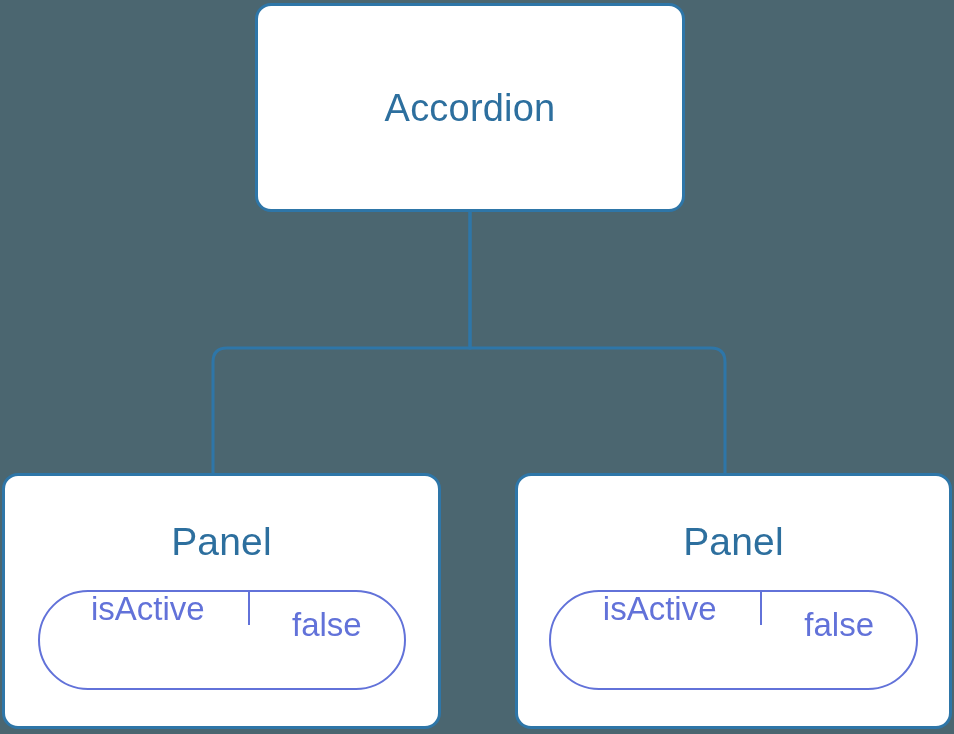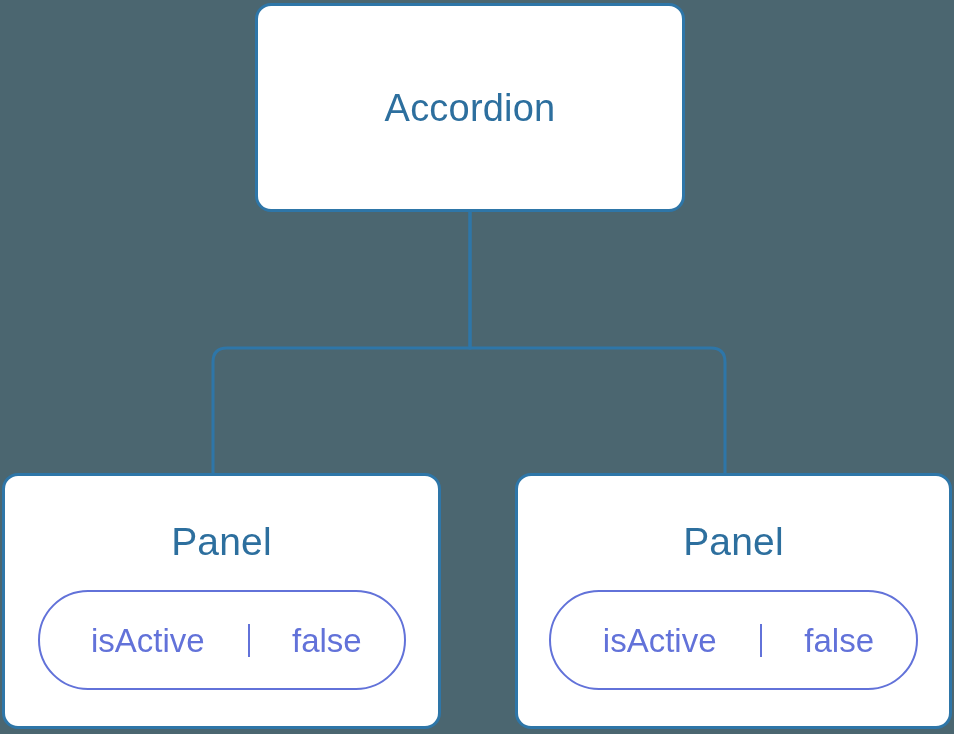--- a/index.html
+++ b/index.html
@@ -72,21 +72,21 @@
     margin-top: 46px;
   }
   
   .pill {
     margin-top: 29px;
     height: 100px;
     border: 2px solid #6272d9;
     border-radius: 50px;
     box-sizing: border-box;
     display: flex;
-    align-items: center;
+    align-items: flex-start;
     background: transparent;
   }
   .node-child-left .pill { width: 368px; }
   .node-child-right .pill { width: 369px; }
   .pill-key,
   .pill-val {
     display: flex;
     align-items: center;
     justify-content: center;
     color: #6272d9;
@@ -95,20 +95,21 @@
     white-space: nowrap;
     box-sizing: border-box;
   }
   .pill-key {
     width: 213px;
     border-right: 2px solid #6272d9;
     padding-left: 8px;
   }
   .pill-val {
     width: 155px;
+    margin-top: 16px;
   }
 </style>
 </head>
 <body>
 
 <div id="stage">
 
   <svg id="edges" viewBox="0 0 954 734" width="954" height="734" xmlns="http://www.w3.org/2000/svg">
 
     <path d="M470 208 L470 348 L227 348 Q213 348 213 362 L213 482" fill="none" stroke="#2e76a8" stroke-width="3"></path>

